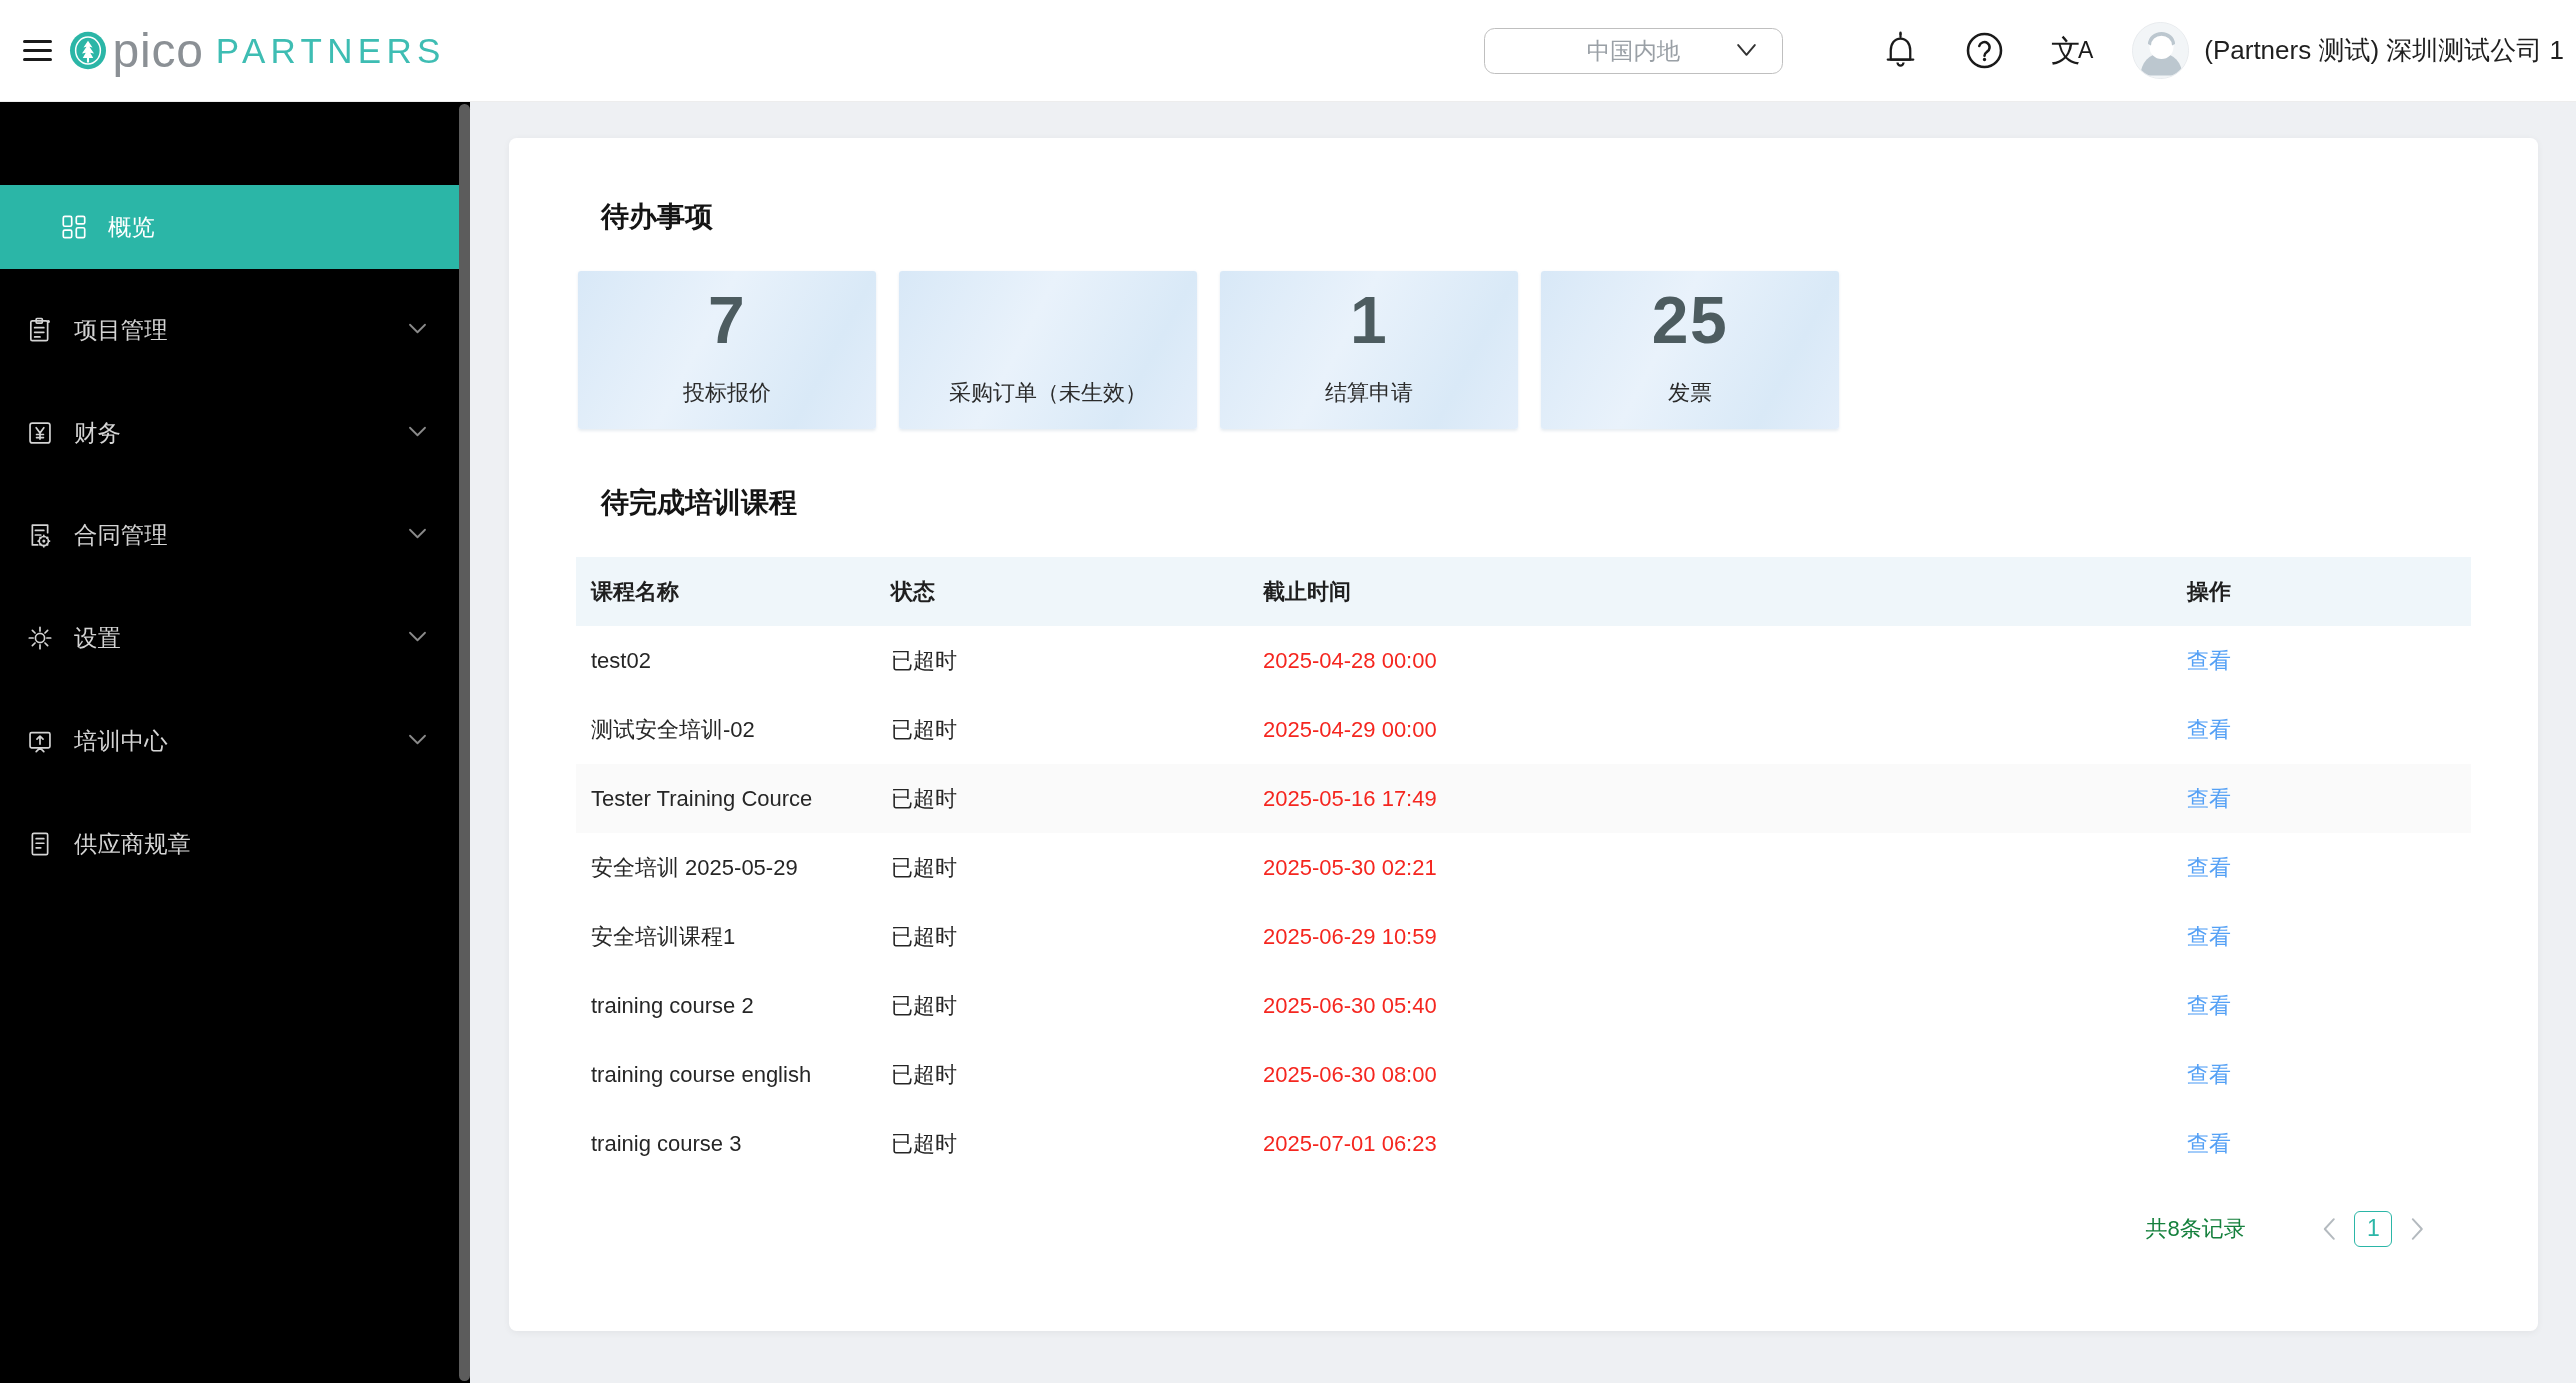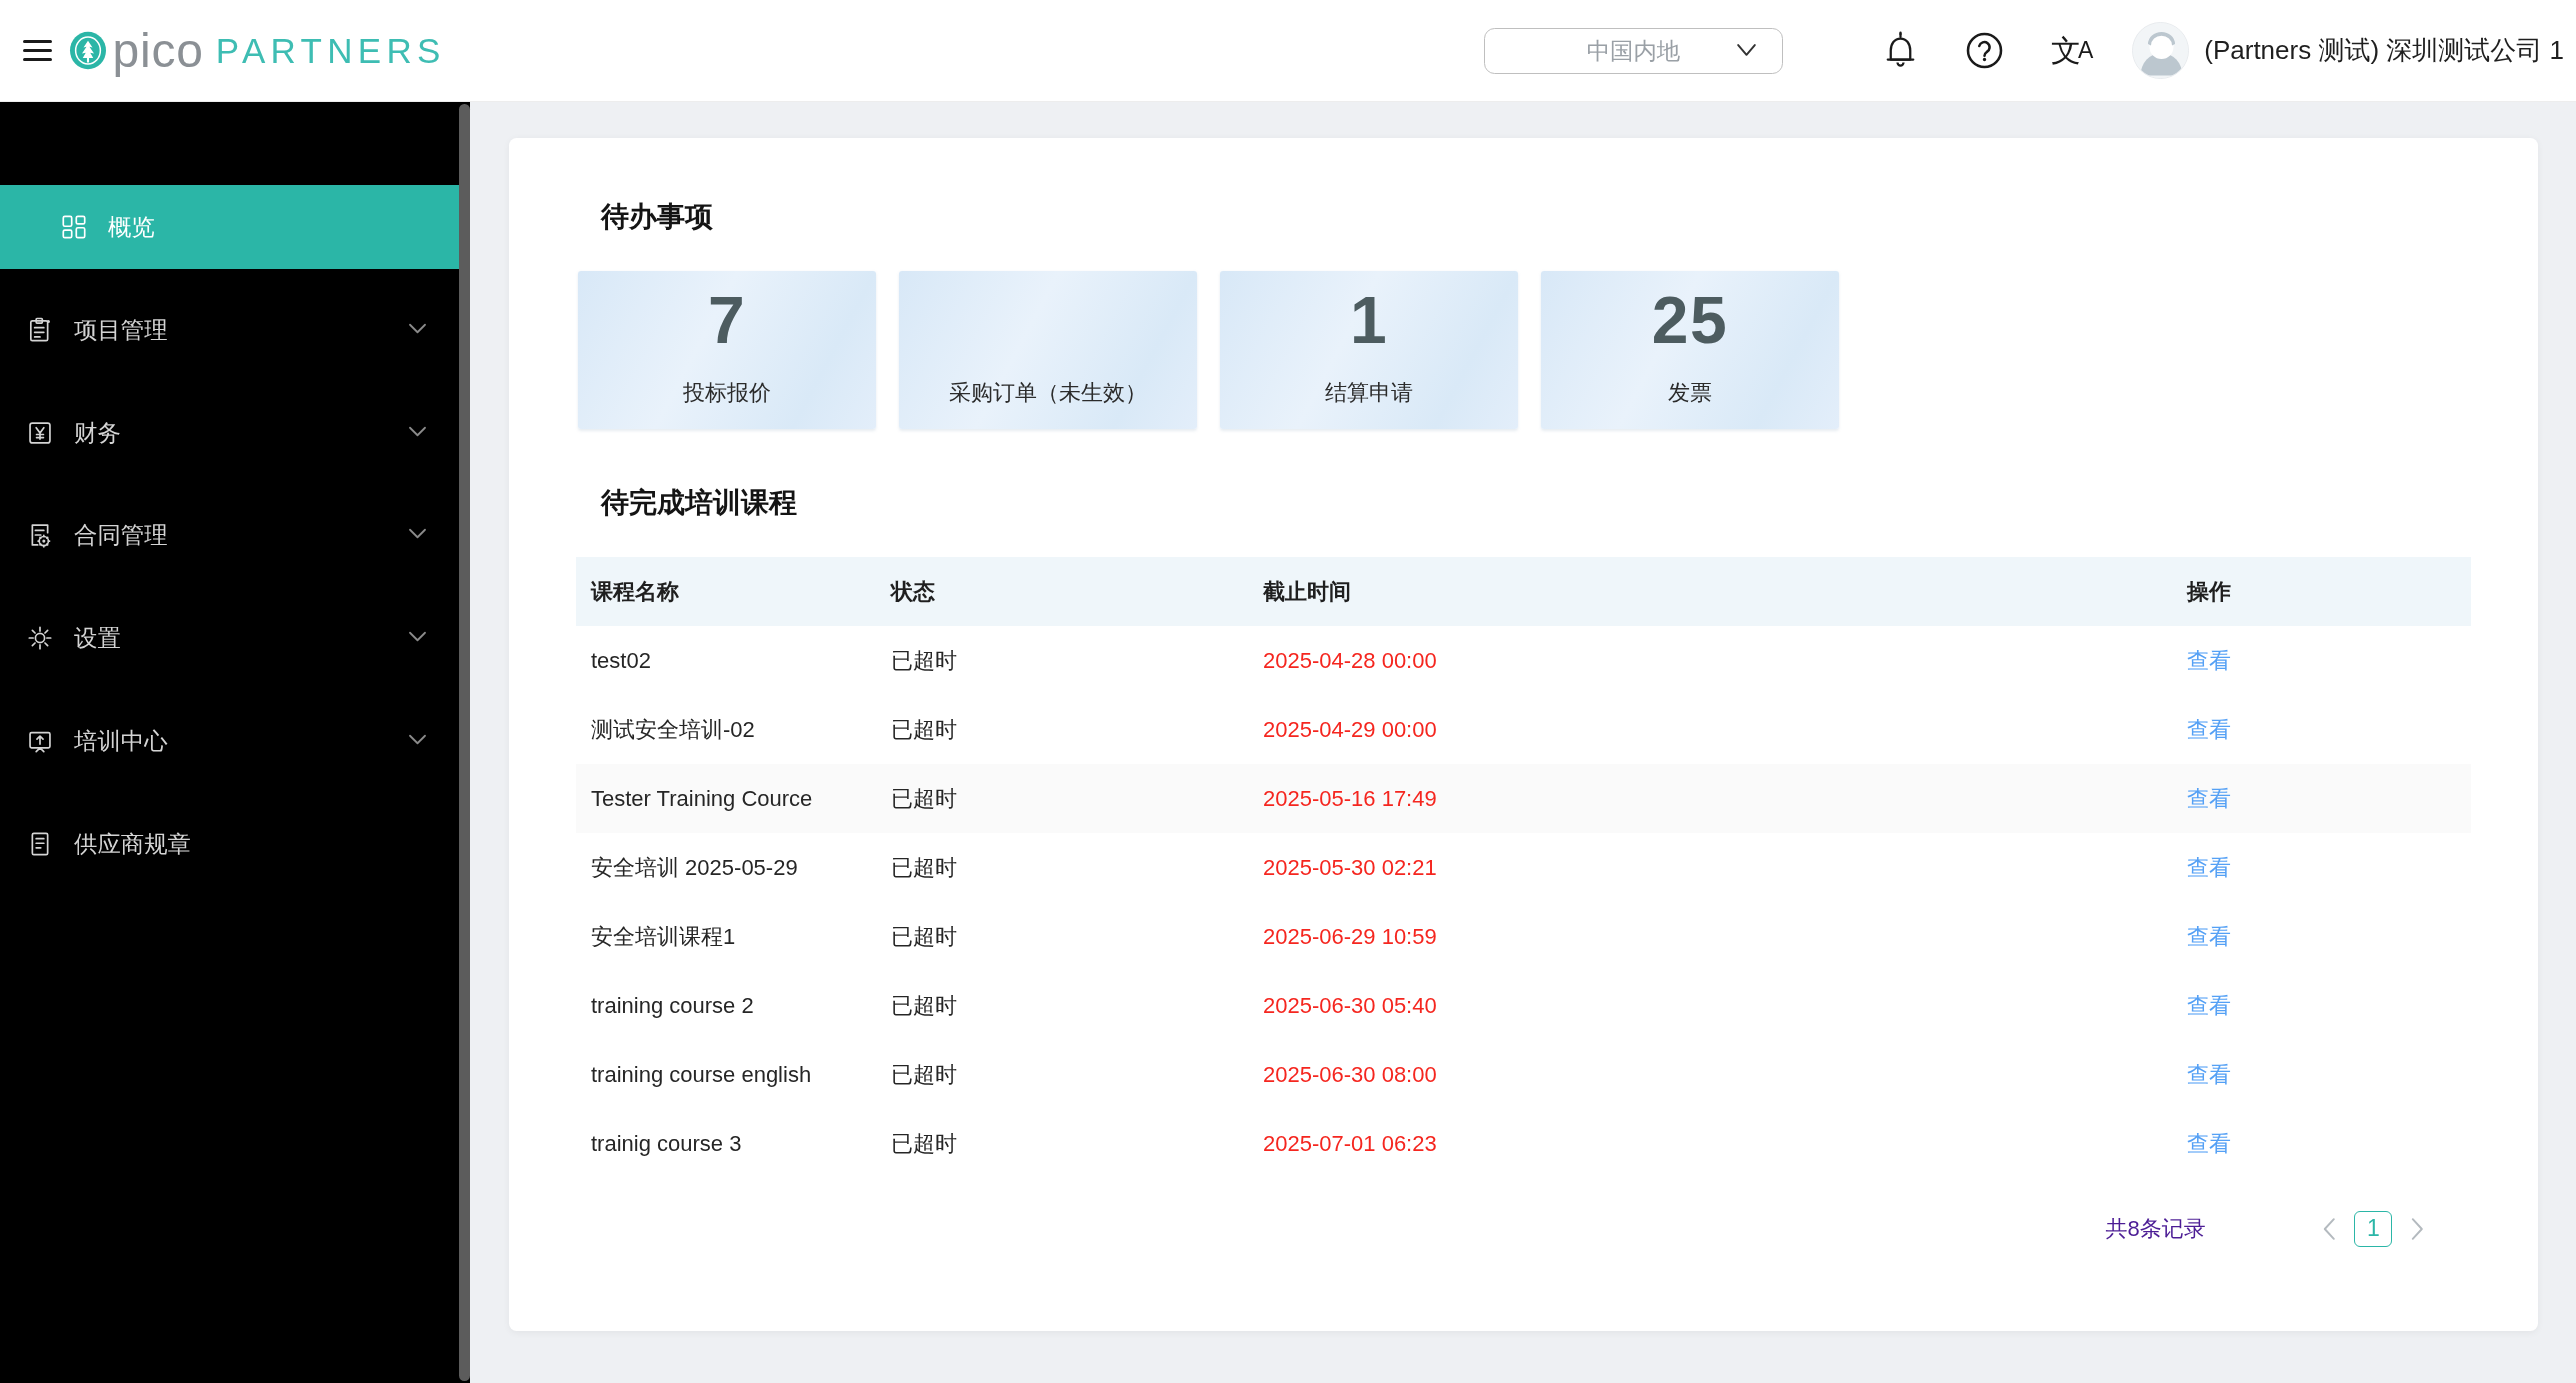--- a/index.html
+++ b/index.html
@@ -88,21 +88,21 @@
   .t-row.striped { background:#fafafa; }
   .cell-name, .cell-status { color:#262626; }
   .cell-deadline { color:#f5261f; }
   .cell-action a { color:#54a0f5; text-decoration:none; cursor:pointer; }
 
   
   .pager-row {
     position:absolute; left:67px; top:1056px; width:1895px; height:69px;
     display:flex; align-items:center; justify-content:flex-end; padding-right:42px;
   }
-  .pager-total { font-size:22px; color:#4c1d95; margin-right:112px; }
+  .pager-total { font-size:22px; color:#15803d; margin-right:72px; }
   .pg-btn { display:flex; align-items:center; justify-content:center; cursor:pointer; }
   .pg-prev, .pg-next { width:23px; height:36px; }
   .pg-page {
     width:38px; height:36px; border:1.5px solid #2bb6a7; border-radius:6px;
     color:#2bb6a7; font-size:23px; margin:0 13.6px; background:#fff;
   }
 
   svg .stroke { fill:none; stroke:currentColor; stroke-width:2.2; stroke-linecap:round; stroke-linejoin:round; }
 </style>
 </head>

